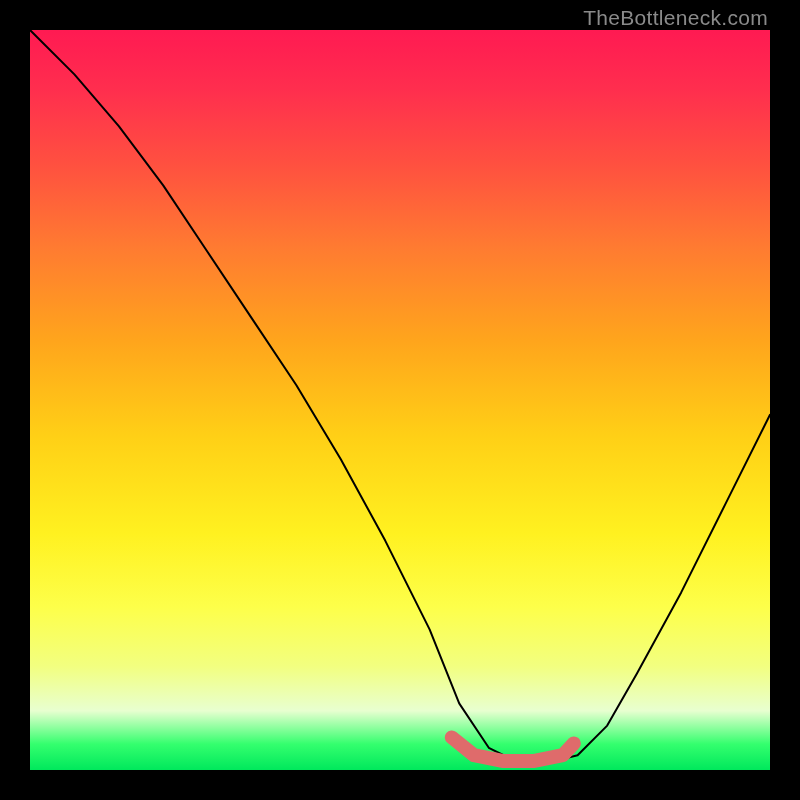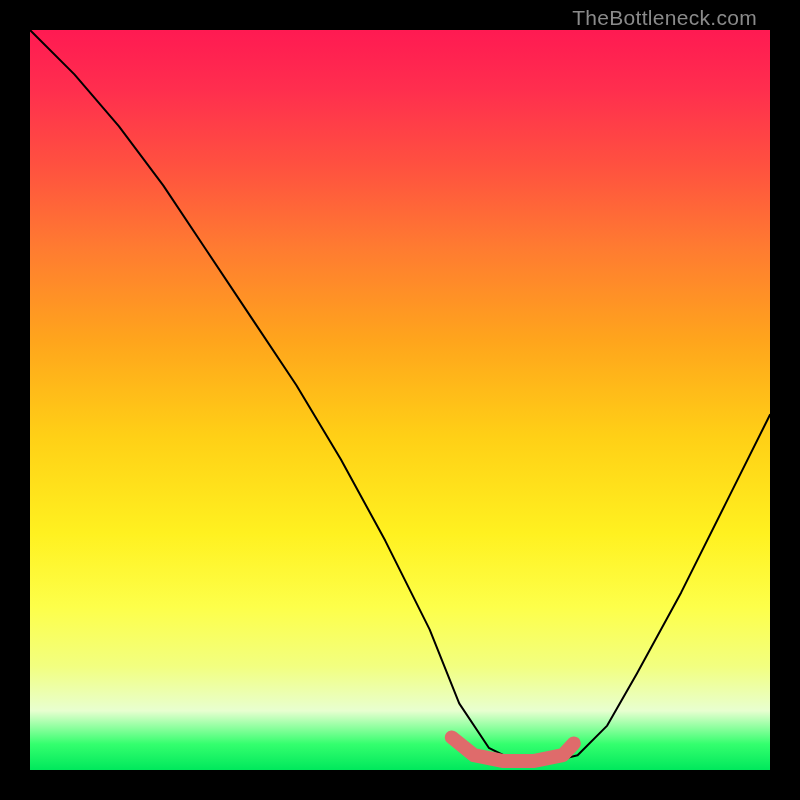--- a/index.html
+++ b/index.html
@@ -42,21 +42,21 @@
   svg.curve {
     position: absolute;
     top: 0;
     left: 0;
     width: 740px;
     height: 740px;
   }
   .watermark {
     position: absolute;
     top: 6px;
-    right: 43px;
+    right: 32px;
     color: #8a8a8a;
     font-size: 21px;
     font-weight: 500;
     letter-spacing: 0.3px;
   }
 </style>
 </head>
 <body>
 
 <div class="frame">

